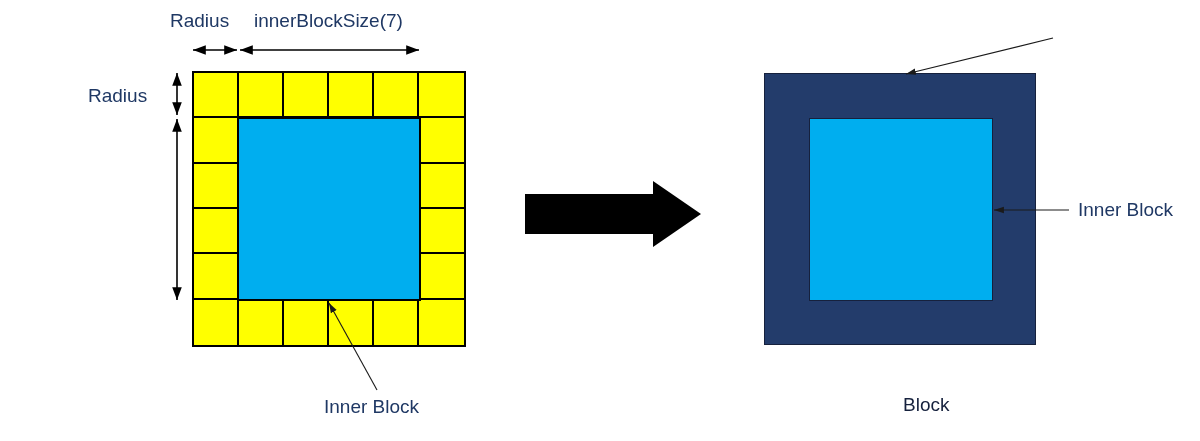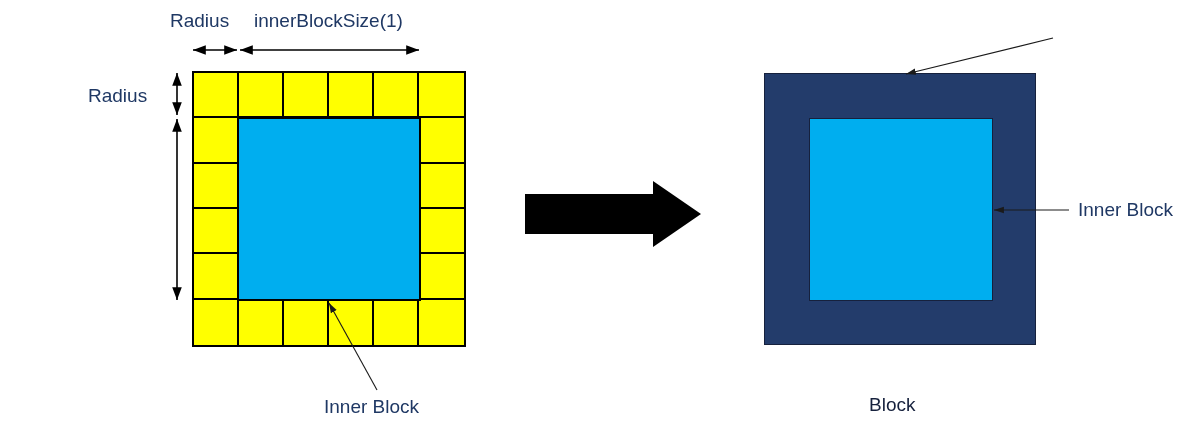--- a/index.html
+++ b/index.html
@@ -98,21 +98,21 @@
     box-sizing: border-box;
   }
 </style>
 </head>
 <body>
 
 <div id="canvas">
 
   <div class="label" style="left:170px; top:10px;">Radius</div>
 
-  <div class="label" style="left:254px; top:10px;">innerBlockSize(1)</div>
+  <div class="label" style="left:254px; top:10px;">innerBlockSize(7)</div>
 
   <div class="label" style="left:88px; top:85px;">Radius</div>
 
 
   <div id="left-grid">
     <div class="cell"></div>
     <div class="cell"></div>
     <div class="cell"></div>
     <div class="cell"></div>
     <div class="cell"></div>
@@ -157,21 +157,21 @@
   <div id="inner-outline"></div>
 
   <div class="label" style="left:324px; top:396px;">Inner Block</div>
 
   <div id="outer-block"></div>
   <div id="inner-block"></div>
 
 
   <div class="label" style="left:1078px; top:199px;">Inner Block</div>
 
-  <div class="label black" style="left:869px; top:394px;">Block</div>
+  <div class="label black" style="left:903px; top:394px;">Block</div>
 
   <svg class="svg-layer" viewBox="0 0 1200 441">
     <defs>
       <marker id="ah-end" markerWidth="9" markerHeight="9" refX="8" refY="3" orient="auto" markerUnits="strokeWidth">
         <path d="M0,0 L8,3 L0,6 z" fill="#000000"></path>
       </marker>
       <marker id="ah-start" markerWidth="9" markerHeight="9" refX="0" refY="3" orient="auto" markerUnits="strokeWidth">
         <path d="M8,0 L0,3 L8,6 z" fill="#000000"></path>
       </marker>
       <marker id="ah-end-thin" markerWidth="10" markerHeight="10" refX="9" refY="3.5" orient="auto" markerUnits="strokeWidth">

